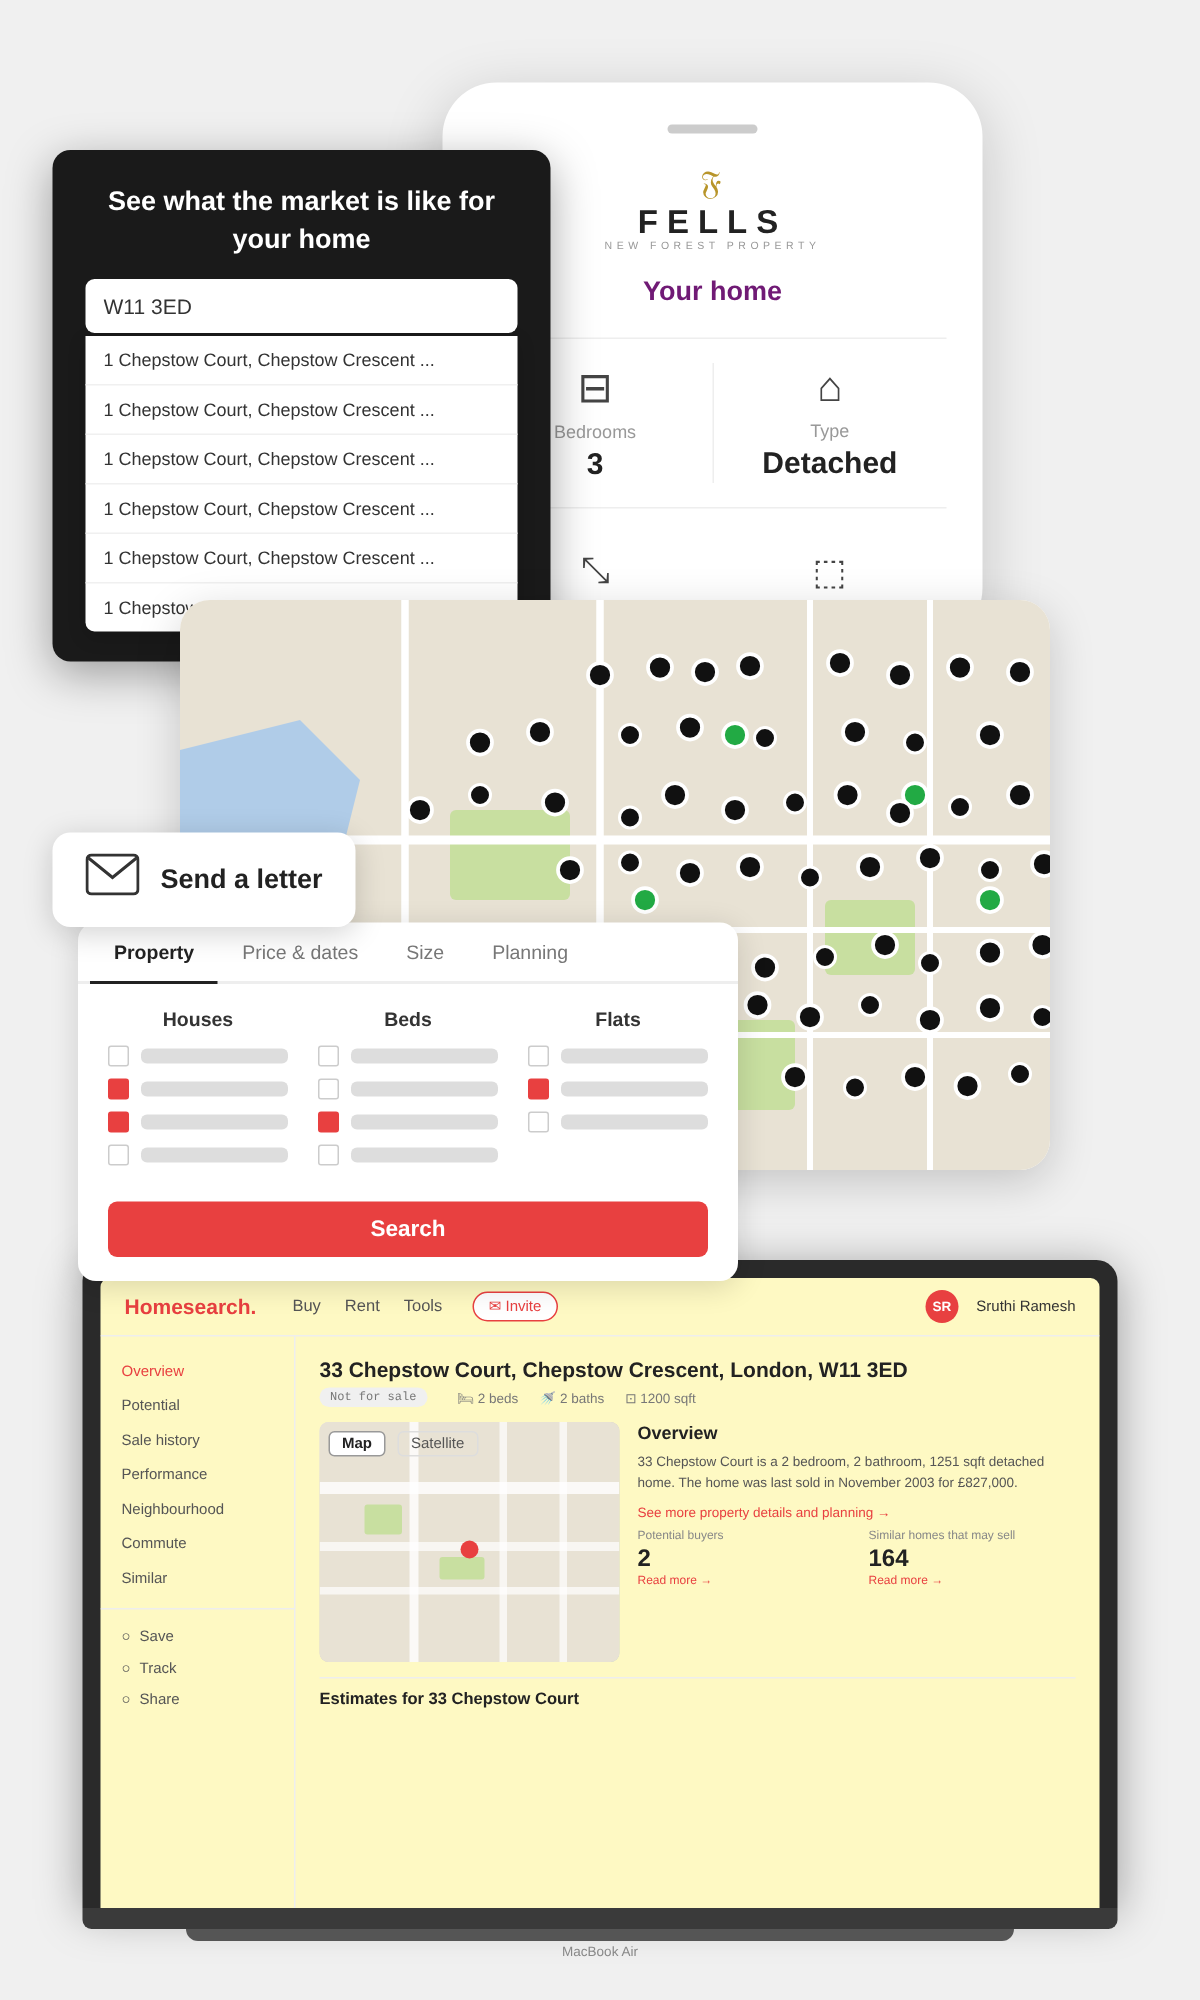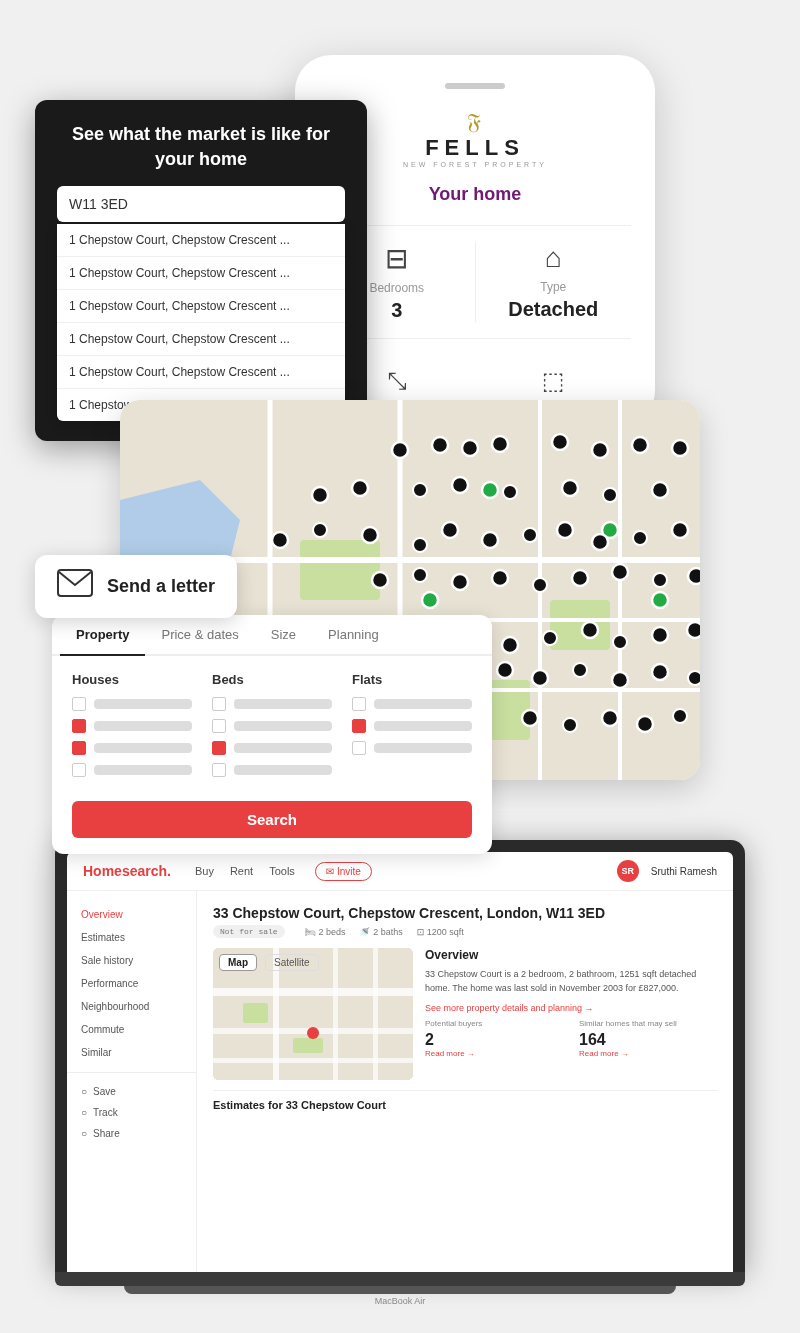--- a/index.html
+++ b/index.html
@@ -237,20 +237,21 @@
       gap: 20px;
     }
     .filter-col {
       flex: 1;
     }
     .filter-col-title {
       font-size: 13px;
       font-weight: 600;
       color: #333;
       margin-bottom: 10px;
+      text-align: center;
     }
     .filter-row {
       display: flex;
       align-items: center;
       gap: 8px;
       margin-bottom: 8px;
     }
     .filter-checkbox {
       width: 14px;
       height: 14px;
@@ -292,21 +293,21 @@
       width: 690px;
       z-index: 3;
     }
     .laptop-screen-bezel {
       background: #2a2a2a;
       border-radius: 14px 14px 0 0;
       padding: 12px 12px 0;
       box-shadow: 0 4px 30px rgba(0,0,0,0.35);
     }
     .laptop-screen {
-      background: #ffffff;
+      background: #fef9c3;
       border-radius: 6px 6px 0 0;
       overflow: hidden;
       width: 100%;
       height: 420px;
     }
     .laptop-base {
       background: #3a3a3a;
       height: 14px;
       border-radius: 0 0 6px 6px;
     }
@@ -421,21 +422,21 @@
       display: flex;
       align-items: center;
       gap: 3px;
     }
     .hs-two-col {
       display: flex;
       gap: 12px;
     }
     .hs-map-thumb {
       width: 200px;
-      height: 132px;
+      height: 160px;
       background: #e8e4d8;
       border-radius: 6px;
       flex-shrink: 0;
       position: relative;
       overflow: hidden;
     }
     .hs-map-inner {
       width: 100%;
       height: 100%;
       background: linear-gradient(135deg, #e8e4d8 0%, #d8d0c0 50%, #c8d8b8 100%);
@@ -752,21 +753,21 @@
           <span style="margin-left:auto; display:flex; align-items:center; gap:6px;">
             <span class="hs-avatar">SR</span>
             <span class="hs-avatar-label">Sruthi Ramesh</span>
           </span>
         </div>
 
         <div class="hs-content">
 
           <div class="hs-sidebar">
             <div class="hs-sidebar-item active">Overview</div>
-            <div class="hs-sidebar-item">Estimates</div>
+            <div class="hs-sidebar-item">Potential</div>
             <div class="hs-sidebar-item">Sale history</div>
             <div class="hs-sidebar-item">Performance</div>
             <div class="hs-sidebar-item">Neighbourhood</div>
             <div class="hs-sidebar-item">Commute</div>
             <div class="hs-sidebar-item">Similar</div>
             <div style="border-top:1px solid #eee; margin: 8px 0;"></div>
             <div class="hs-sidebar-action">
               <span>○</span>
               <span>Save</span>
             </div>

